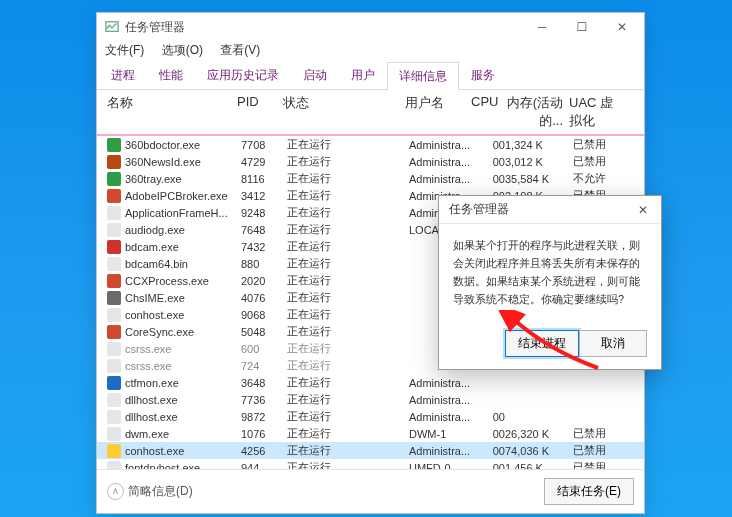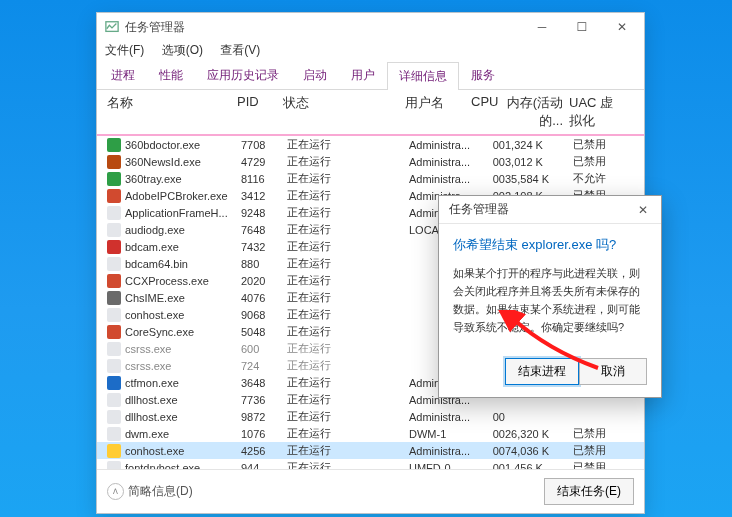--- a/index.html
+++ b/index.html
@@ -323,21 +323,20 @@
     <button class="btn">结束任务(E)</button>
   </div>
 </div>
 
 <div class="dialog">
   <div class="dlg-title">
     <span class="t">任务管理器</span>
     <span class="dlg-close">✕</span>
   </div>
   <div class="dlg-body">
-    <div class="dlg-msg">你希望结束 explorer.exe 吗?</div>
     <div class="dlg-text">如果某个打开的程序与此进程关联，则会关闭此程序并且将丢失所有未保存的数据。如果结束某个系统进程，则可能导致系统不稳定。你确定要继续吗?</div>
   </div>
   <div class="dlg-btns">
     <button class="btn primary">结束进程</button>
     <button class="btn">取消</button>
   </div>
 </div>
 
 <svg class="arrow" width="130" height="70">
   <defs>

